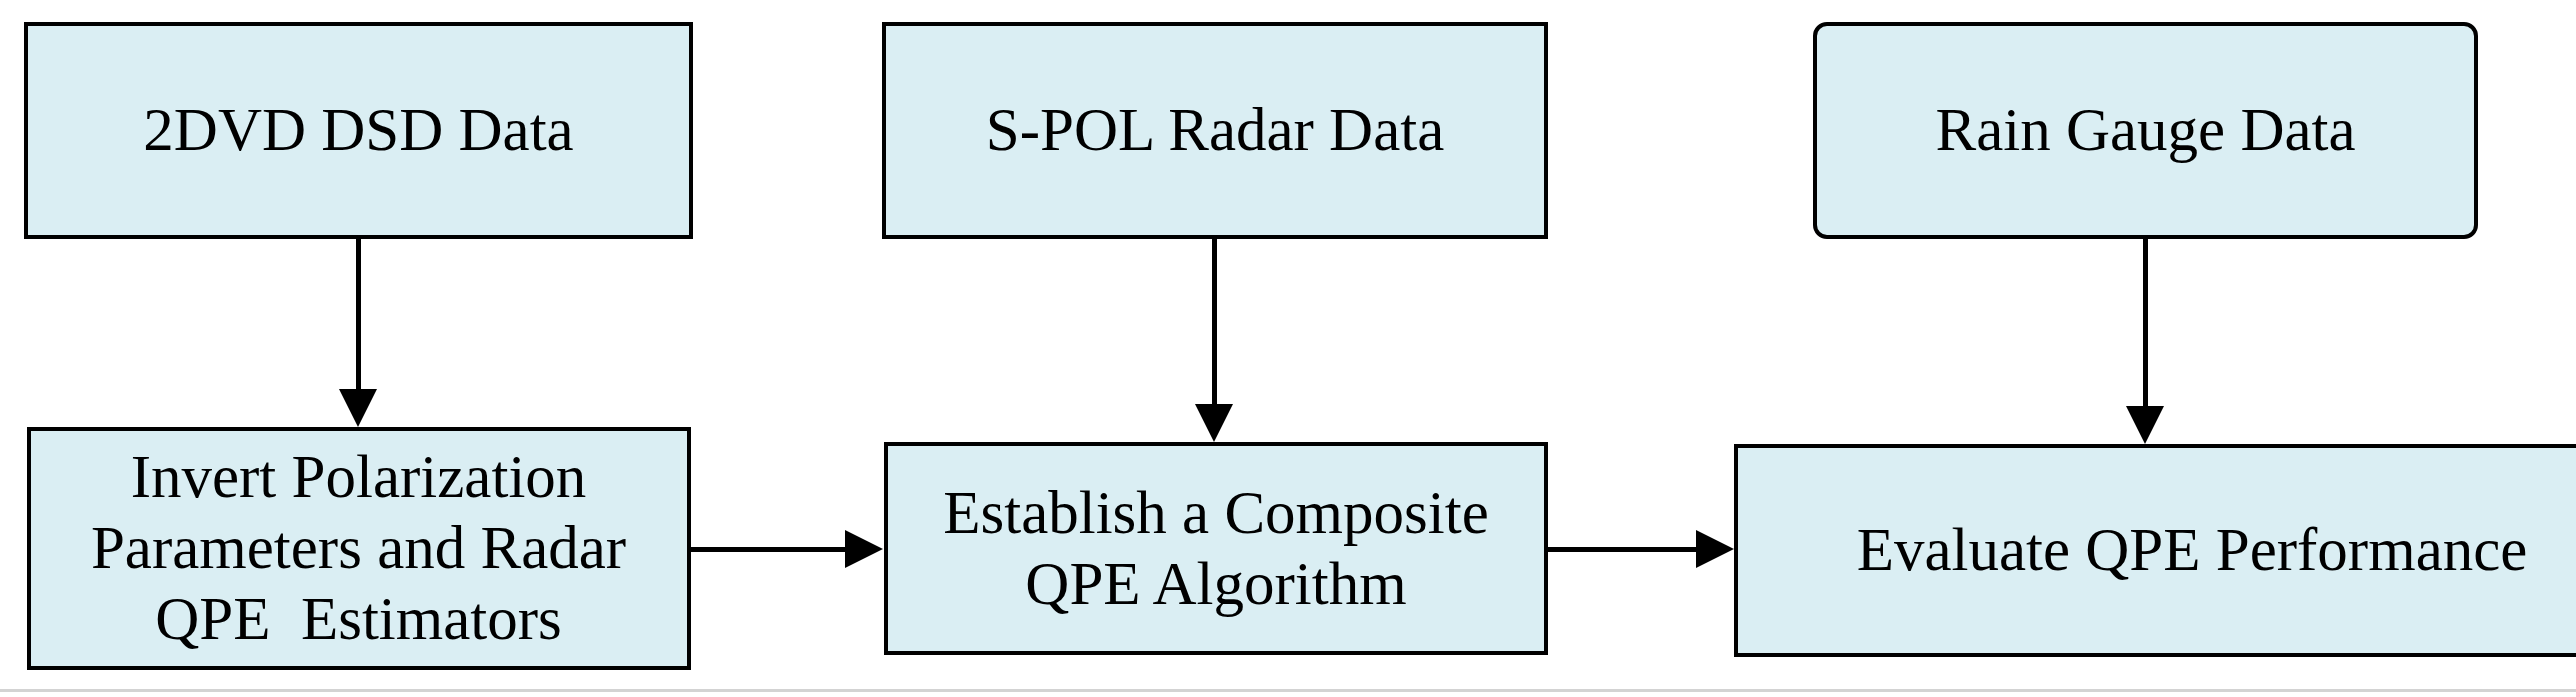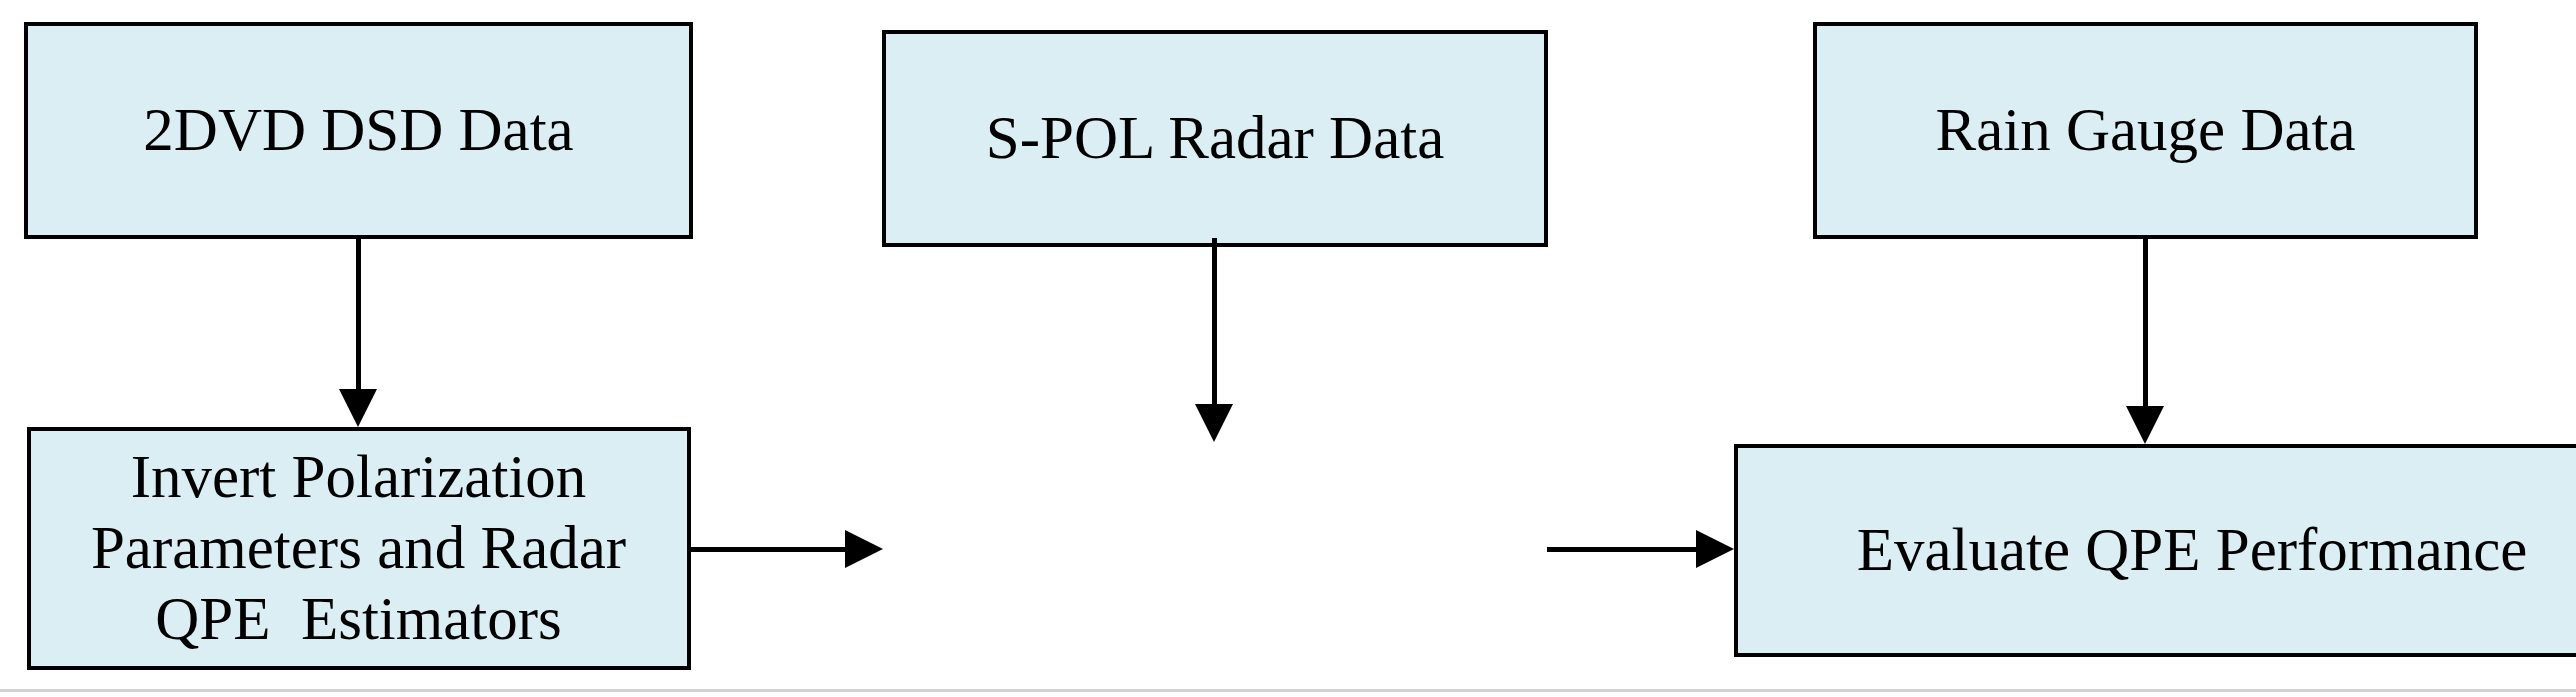--- a/index.html
+++ b/index.html
@@ -31,22 +31,22 @@
     align-items:center;
     justify-content:center;
     text-align:center;
     color:var(--text);
     font-size:61px;
     line-height:1.16;
     white-space:pre;
   }
   
   .box-tl{left:24px;  top:21.6px;  width:669px; height:217px;}
-  .box-tm{left:882px;top:21.6px;  width:666px; height:217px;margin-top:8px;}
-  .box-tr{left:1813px;top:21.6px;  width:665px; height:217px;}
+  .box-tm{left:882px;top:21.6px;  width:666px; height:217px;}
+  .box-tr{left:1813px;top:21.6px;  width:665px; height:217px;border-radius:14px;}
   
   .box-bl{left:26.5px;  top:427px; width:664px; height:243px;}
   .box-bm{left:884px;top:442px; width:664px; height:213px;}
   .box-br{left:1734px;top:444px; width:916px; height:213px;}
 
   .vline{position:absolute;width:5px;background:var(--arrow);}
   .hline{position:absolute;height:5px;background:var(--arrow);}
   .head-down{
     position:absolute;width:0;height:0;
     border-left:19px solid transparent;
@@ -95,20 +95,24 @@
   </div>
   <div class="box box-tr">
     <span>Rain Gauge Data</span>
   </div>
 
   <div class="box box-bl">
     <span>Invert Polarization
 Parameters and Radar
 QPE  Estimators</span>
   </div>
+  <div class="box box-bm">
+    <span>Establish a Composite
+QPE Algorithm</span>
+  </div>
   <div class="box box-br">
     <span>Evaluate QPE Performance</span>
   </div>
 
   <div>
     <div class="vline v1-line"></div>
     <div class="head-down v1-head"></div>
   </div>
   <div>
     <div class="vline v2-line"></div>

